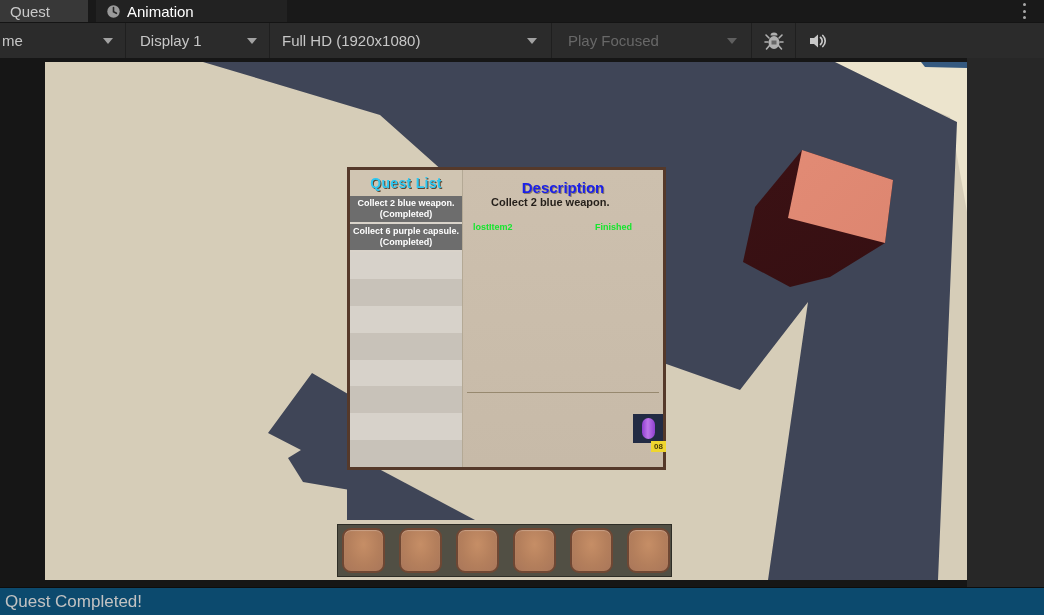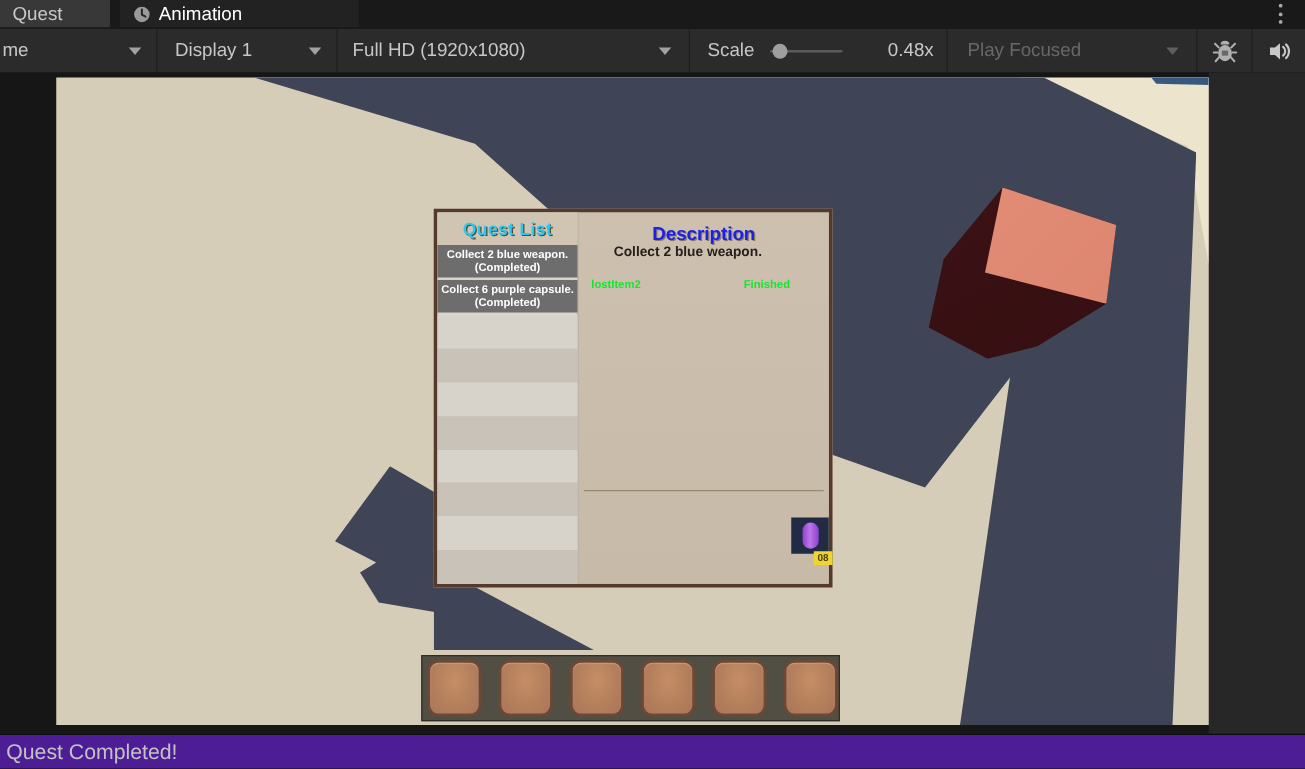--- a/index.html
+++ b/index.html
@@ -78,21 +78,21 @@
     font-size:8px;font-weight:700;color:#4a3c08;text-align:center;line-height:11px;}
 
   
   .hotbar{position:absolute;left:292px;top:462px;width:335px;height:53px;background:#514f44;
     border:1px solid #2e2d26;display:flex;align-items:center;padding-left:4px;gap:14px;}
   .hotslot{width:43px;height:45px;border-radius:9px;border:2px solid #6f4733;
     background:radial-gradient(ellipse at 50% 35%,#c68e66 0%,#b47f5c 55%,#a9765a 100%);
     box-shadow:inset 0 1px 1px rgba(255,255,255,.25);cursor:pointer;}
 
   
-  .statusbar{position:absolute;left:0;top:587px;width:1044px;height:28px;background:#4c1d95;
+  .statusbar{position:absolute;left:0;top:587px;width:1044px;height:28px;background:#0c4a6e;
     border-top:1px solid #0d0d0d;display:flex;align-items:center;padding-left:5px;text-align:right;}
   .status-text{font-size:17px;color:#c2c2c2;}
 </style>
 </head>
 <body>
 
 <div id="app">
 
   <div class="tabbar">
     <div class="tab active" style="left:0;min-width:88px;">
@@ -119,27 +119,20 @@
       <span class="lbl">me</span>
       <span class="arrow"></span>
     </div>
     <div class="tseg" style="width:144px;padding:0 12px 0 14px;">
       <span class="lbl">Display 1</span>
       <span class="arrow"></span>
     </div>
     <div class="tseg" style="width:282px;padding:0 14px 0 12px;">
       <span class="lbl">Full HD (1920x1080)</span>
       <span class="arrow"></span>
-    </div>
-    <div class="tseg" style="width:206px;padding:0 10px 0 14px;gap:12px;">
-      <span class="lbl">Scale</span>
-      <span class="slider-track">
-        <span class="slider-knob" id="scale-knob" style="left: calc(15% - 6px);"></span>
-      </span>
-      <span class="lbl" style="margin-left:auto;">0.48x</span>
     </div>
     <div class="tseg disabled" style="width:200px;padding:0 14px 0 16px;">
       <span class="lbl">Play Focused</span>
       <span class="arrow dim"></span>
     </div>
     <div class="tseg iconbtn" style="width:44px;">
       <span style="display:flex;">
         <svg width="24" height="24" viewBox="0 0 24 24">
           <g stroke="#b0b0b0" stroke-width="1.6" fill="none" stroke-linecap="round">
             <path d="M4 6 L7 9 M20 6 L17 9 M3 13 H6 M21 13 H18 M4.5 20 L7.5 16.5 M19.5 20 L16.5 16.5"></path>

